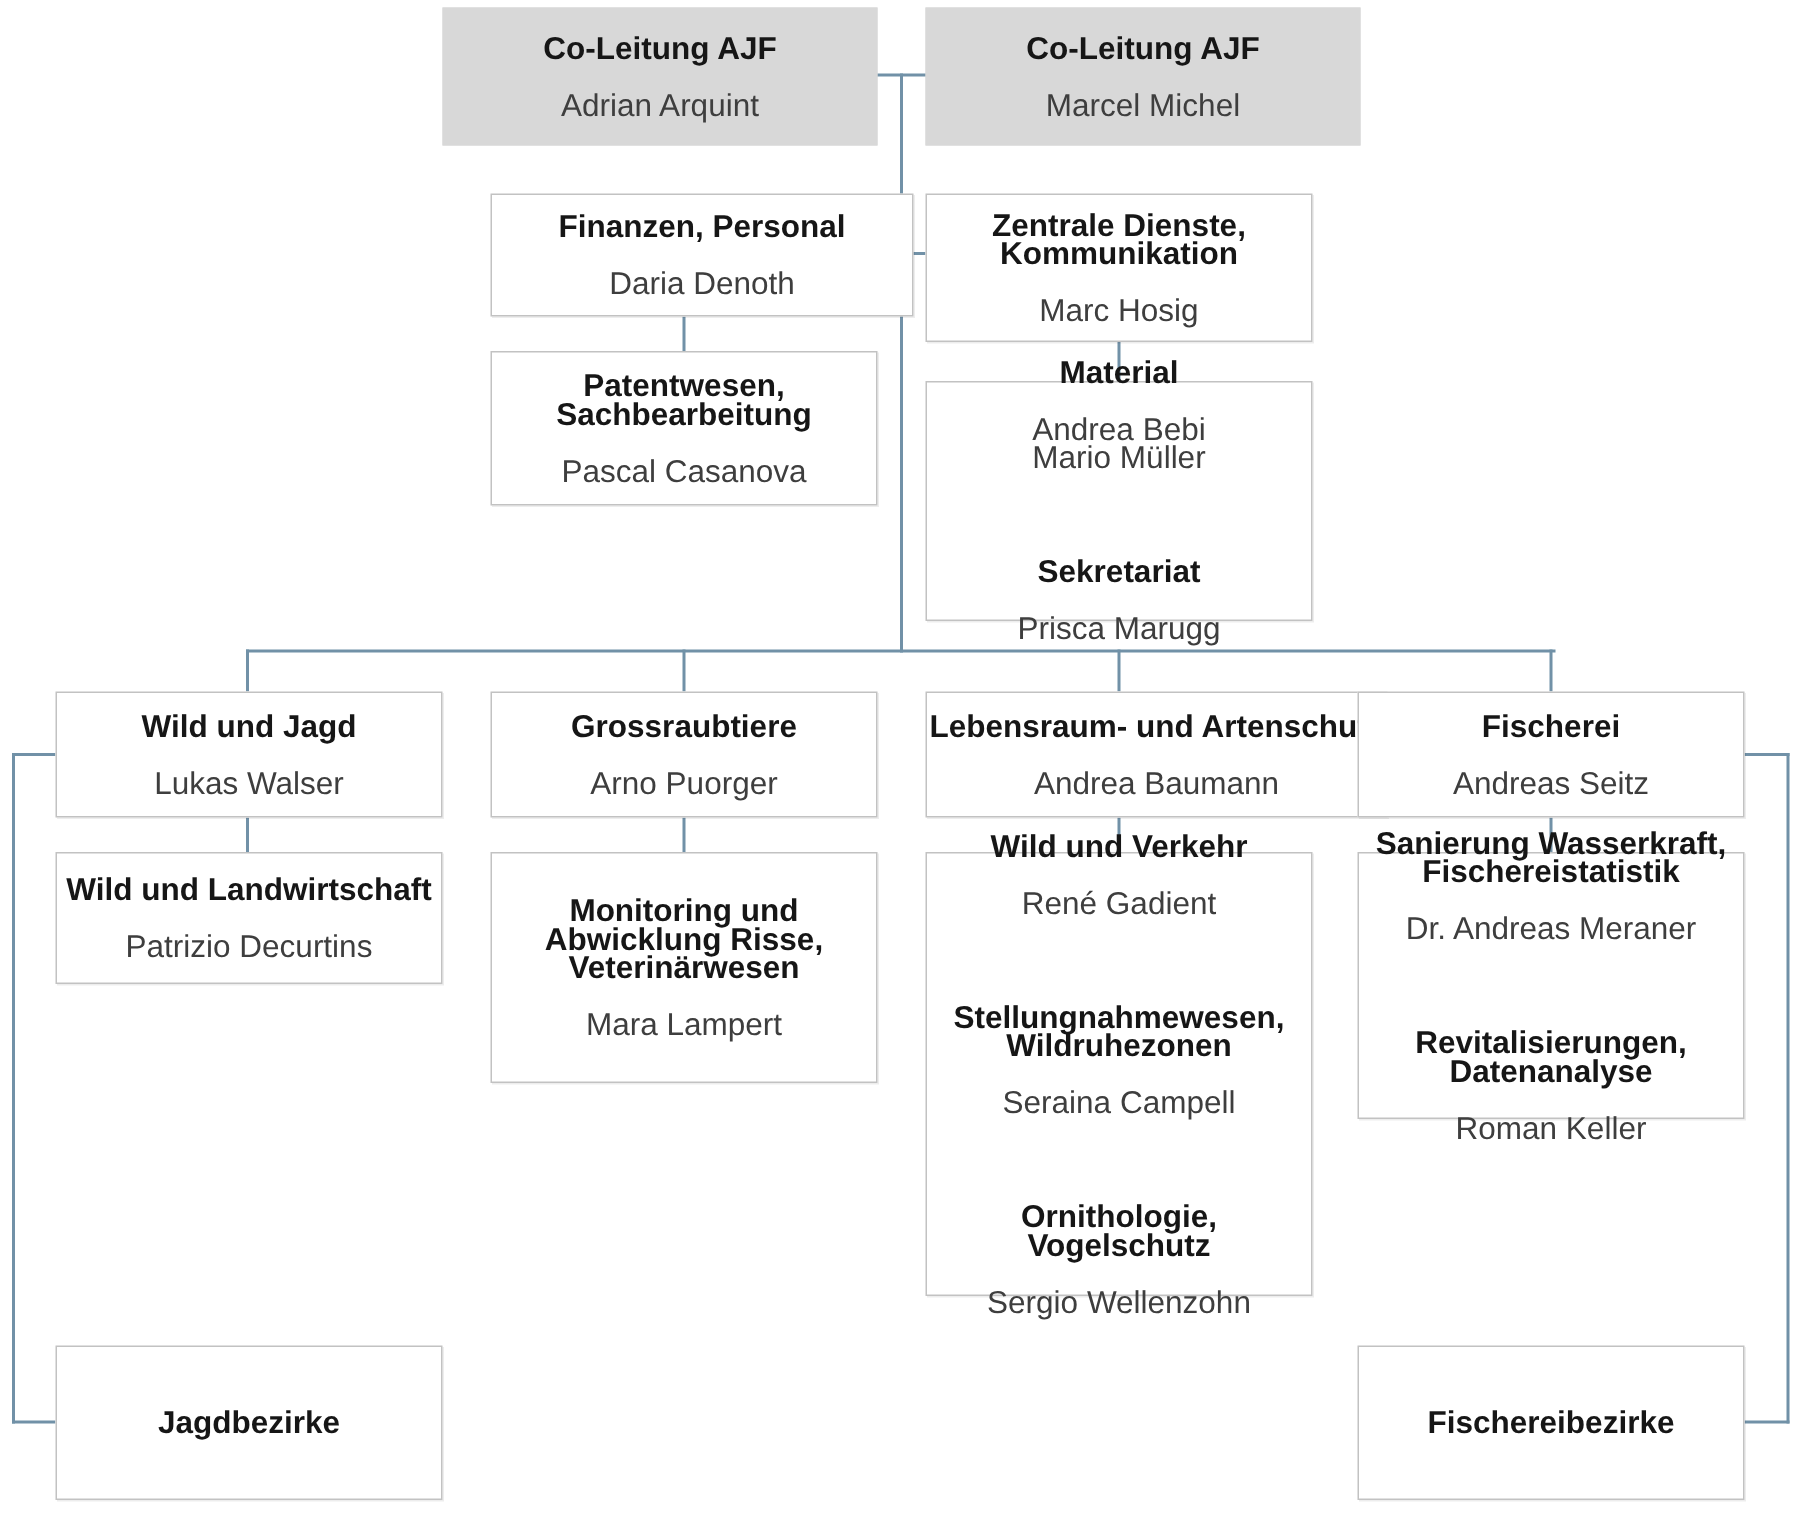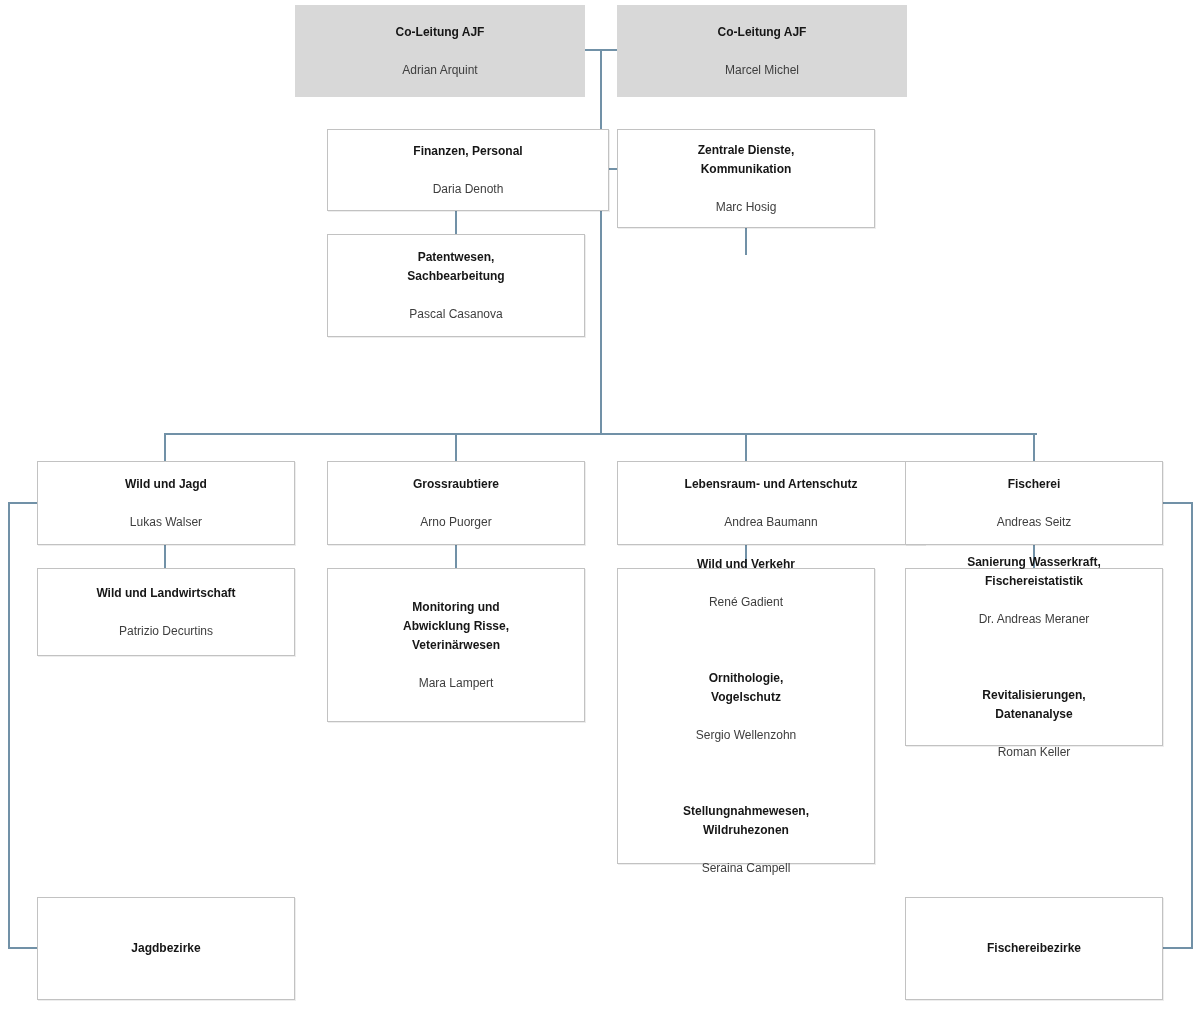--- a/index.html
+++ b/index.html
@@ -29,21 +29,21 @@
     box-sizing:border-box;
     background:#ffffff;
     border:1px solid var(--box-border);
     box-shadow:1px 1px 0 rgba(0,0,0,0.07);
   }
   .box.header{
     background:var(--header-fill);
     border:1px solid var(--header-fill);
     box-shadow:none;
   }
-  .entry{white-space:pre-line;line-height:19px;font-size:12px;}
+  .entry{white-space:pre-line;line-height:19px;font-size:21px;}
   .entry + .entry{margin-top:19px;}
   .title{font-weight:bold;color:var(--title-text);}
   .name{font-weight:normal;color:var(--name-text);}
 </style>
 </head>
 <body>
 
 <div class="canvas">
 
   <div class="line h" style="left:581px;top:49px;width:37px"></div>
@@ -97,20 +97,31 @@
       <div class="name">Marc Hosig</div>
     </div>
   </div>
   <div class="box" style="left:327px;top:234px;width:258px;height:103px">
     <div class="entry">
       <div class="title">Patentwesen,
 Sachbearbeitung</div>
       <div class="name">Pascal Casanova</div>
     </div>
   </div>
+  <div class="box" style="left:617px;top:254px;width:258px;height:160px">
+    <div class="entry">
+      <div class="title">Material</div>
+      <div class="name">Andrea Bebi
+Mario Müller</div>
+    </div>
+    <div class="entry">
+      <div class="title">Sekretariat</div>
+      <div class="name">Prisca Marugg</div>
+    </div>
+  </div>
 
   <div class="box" style="left:37px;top:461px;width:258px;height:84px">
     <div class="entry">
       <div class="title">Wild und Jagd</div>
       <div class="name">Lukas Walser</div>
     </div>
   </div>
   <div class="box" style="left:327px;top:461px;width:258px;height:84px">
     <div class="entry">
       <div class="title">Grossraubtiere</div>
@@ -143,29 +154,29 @@
 Veterinärwesen</div>
       <div class="name">Mara Lampert</div>
     </div>
   </div>
   <div class="box" style="left:617px;top:568px;width:258px;height:296px">
     <div class="entry">
       <div class="title">Wild und Verkehr</div>
       <div class="name">René Gadient</div>
     </div>
     <div class="entry">
+      <div class="title">Stellungnahmewesen,
+Wildruhezonen</div>
+      <div class="name">Seraina Campell</div>
+    </div>
+    <div class="entry">
       <div class="title">Ornithologie,
 Vogelschutz</div>
       <div class="name">Sergio Wellenzohn</div>
     </div>
-    <div class="entry">
-      <div class="title">Stellungnahmewesen,
-Wildruhezonen</div>
-      <div class="name">Seraina Campell</div>
-    </div>
   </div>
   <div class="box" style="left:905px;top:568px;width:258px;height:178px">
     <div class="entry">
       <div class="title">Sanierung Wasserkraft,
 Fischereistatistik</div>
       <div class="name">Dr. Andreas Meraner</div>
     </div>
     <div class="entry">
       <div class="title">Revitalisierungen,
 Datenanalyse</div>

